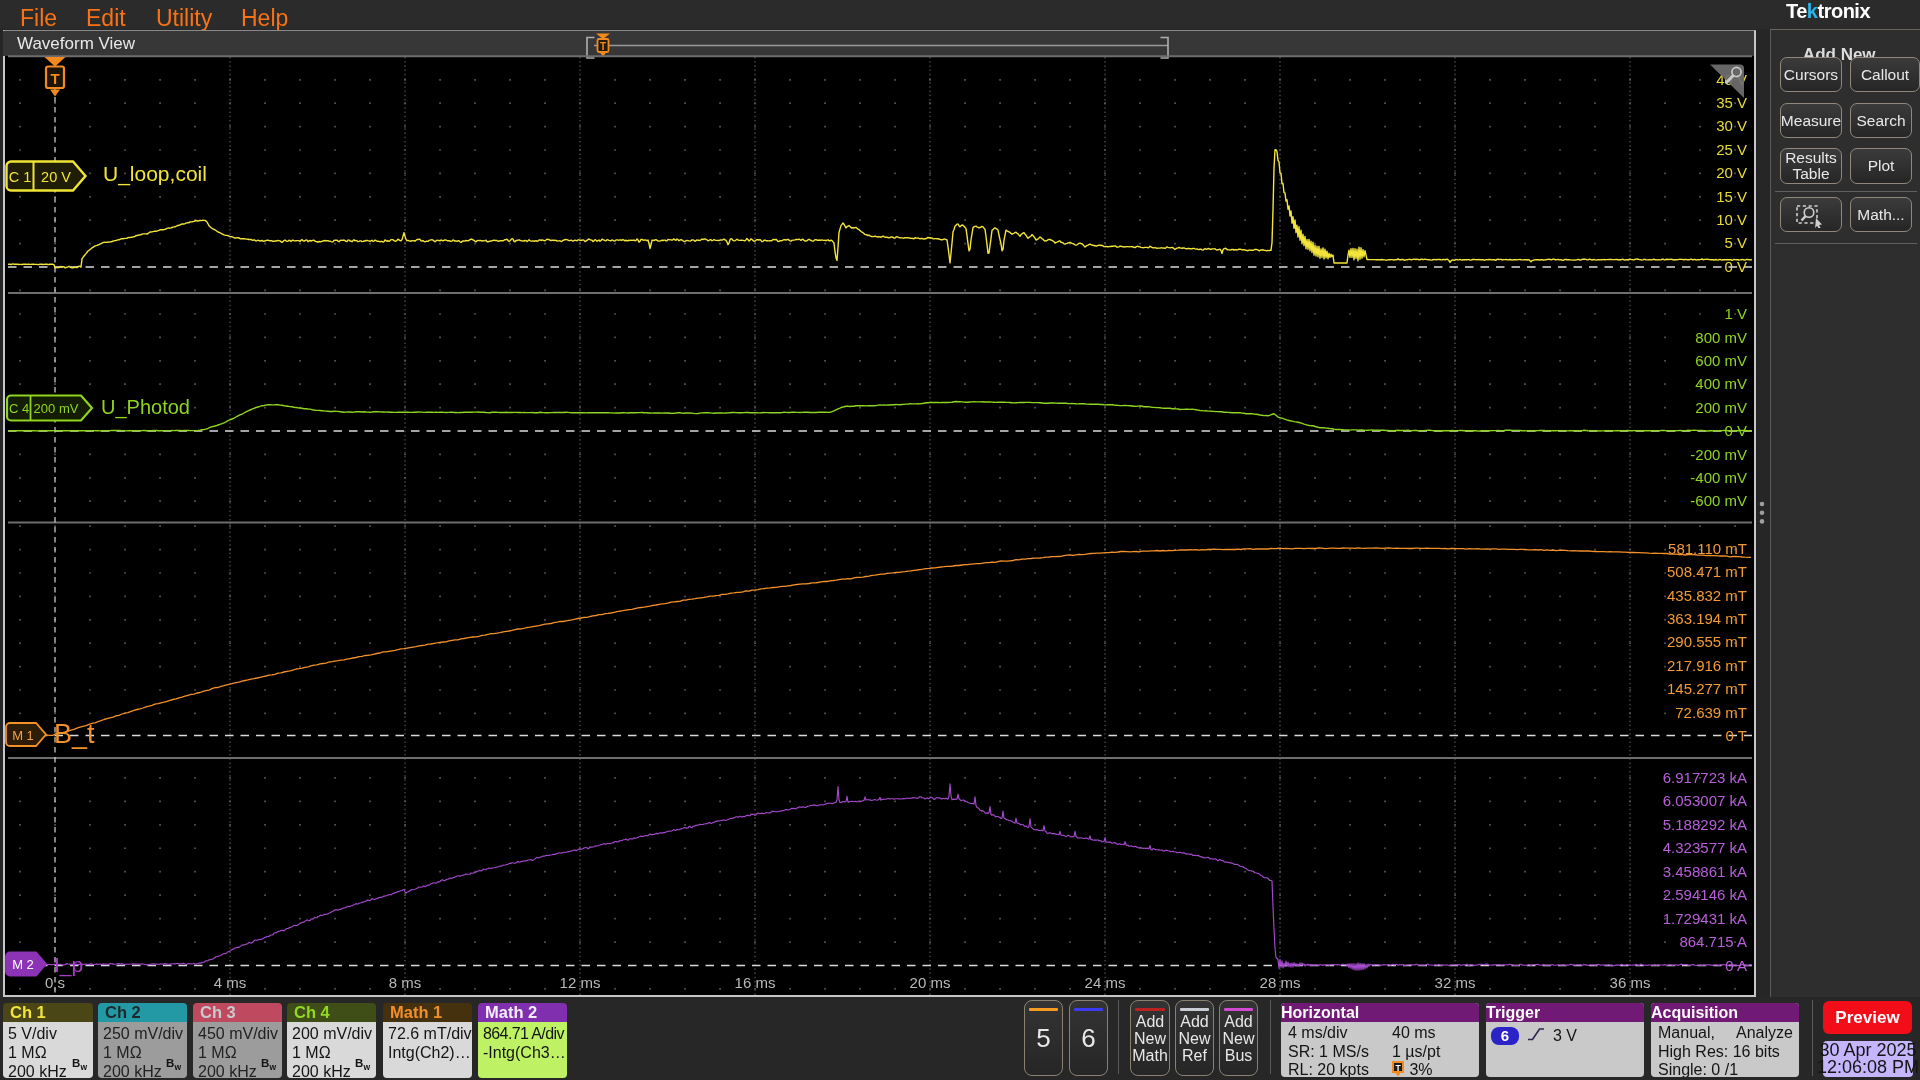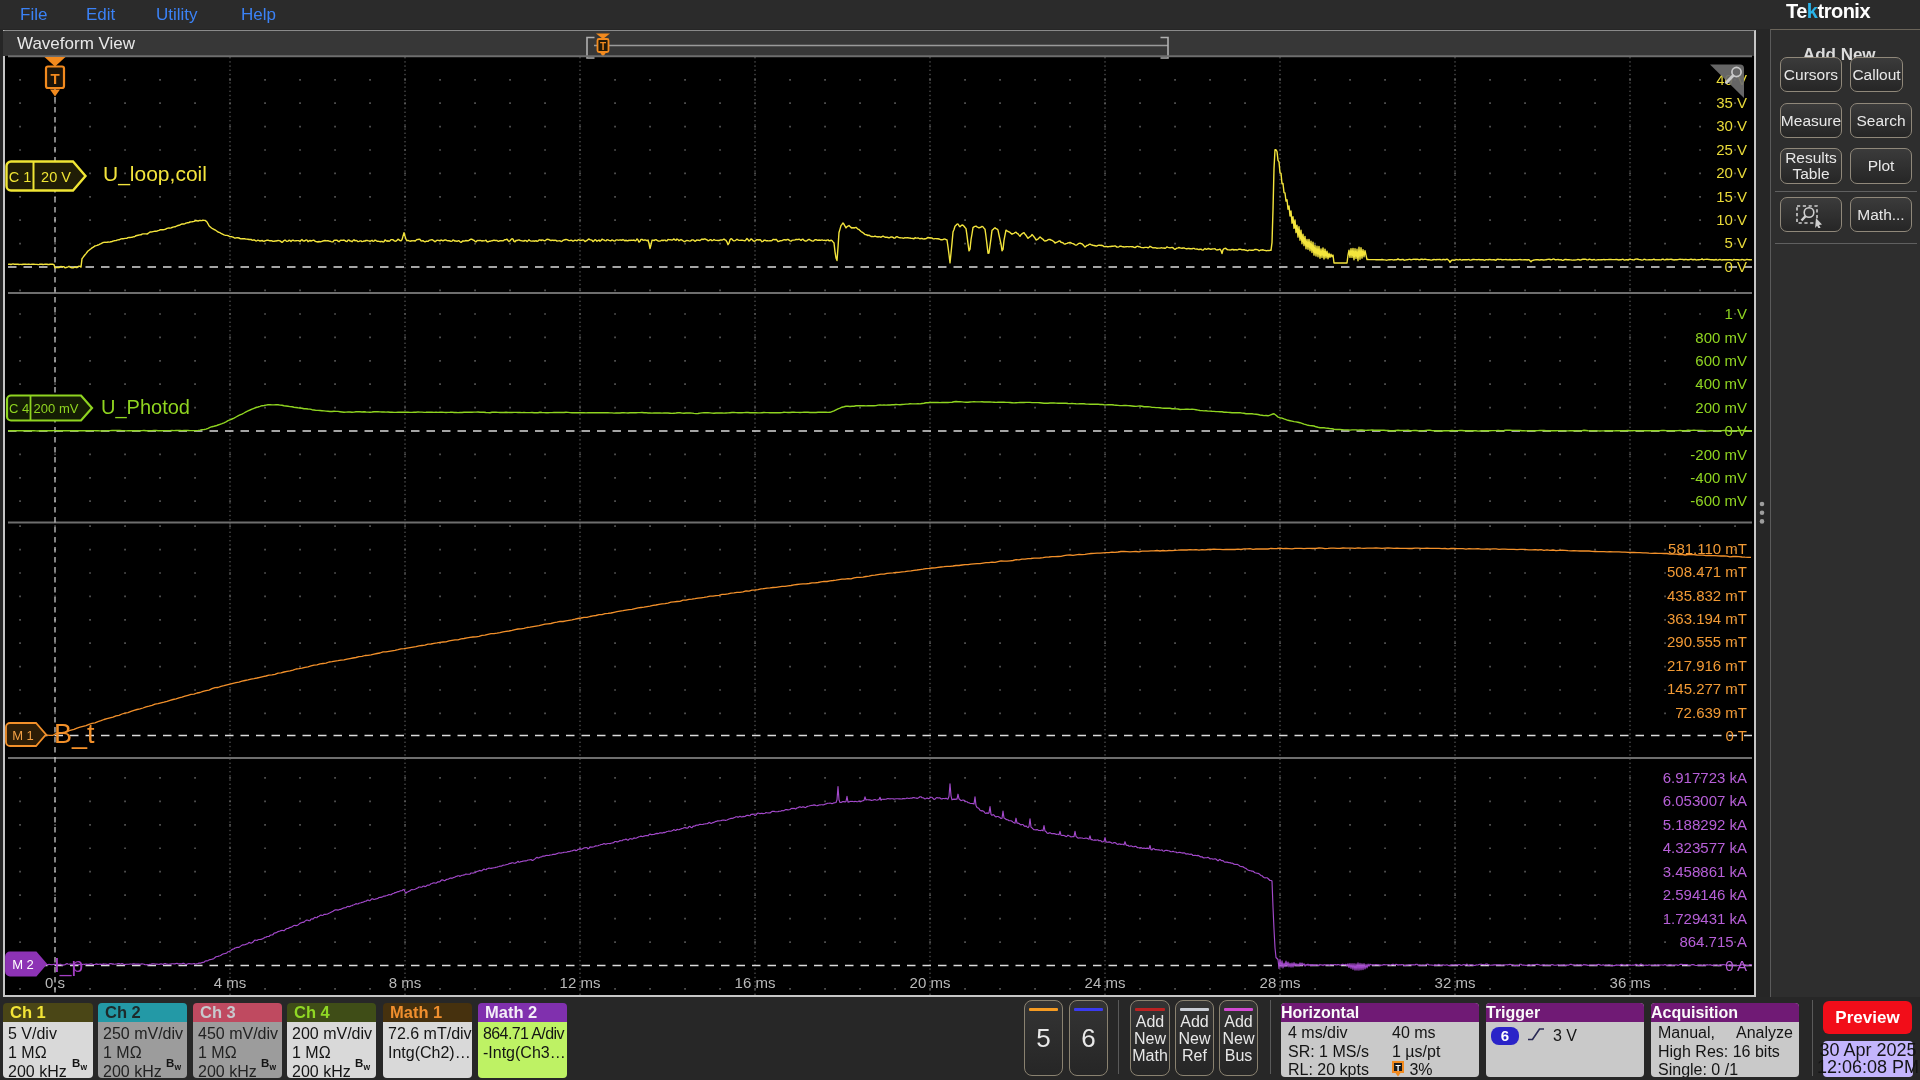--- a/index.html
+++ b/index.html
@@ -1,19 +1,19 @@
 <!DOCTYPE html>
 <html><head>
 <meta charset="utf-8">
 <style>
 * { margin:0; padding:0; box-sizing:border-box; }
 html,body { width:1920px; height:1080px; background:#262626; overflow:hidden;
   font-family:"Liberation Sans", sans-serif; }
 #menubar { position:absolute; left:0; top:0; width:1920px; height:29px; background:#2b2b2b; }
-#menubar .mi { position:absolute; top:5px; color:#3b82f6; font-size:17px; }
+#menubar .mi { position:absolute; top:5px; color:#f97316; font-size:23px; }
 #logo { position:absolute; top:0px; left:1786px; color:#fff; font-size:20px; font-weight:bold; letter-spacing:-0.5px;}
 #logo .k { color:#2ab3e8; }
 #wfpanel { position:absolute; left:3px; top:30px; width:1753px; height:967px;
   background:#000; border-left:2px solid #c6c6c6; border-right:2px solid #c6c6c6;
   border-bottom:2px solid #c6c6c6; border-top:1px solid #8a8a8a; }
 #wfheader { position:absolute; left:3px; top:31px; width:1751px; height:25px; background:#373737; }
 #wfheader .t { position:absolute; left:14px; top:3px; color:#e8e8e8; font-size:17px; }
 #chart { position:absolute; left:0; top:0; width:1920px; height:1080px; pointer-events:none; }
 #rightpanel { position:absolute; left:1770px; top:29px; width:150px; height:968px;
   background:#2e2e2e; border-left:1px solid #5a5a5a; border-top:1px solid #6b655a; }
@@ -54,21 +54,21 @@
   <span class="mi" style="left:241px">Help</span>
   <span id="logo">Te<span class="k">k</span>tronix</span>
 </div>
 <div id="wfpanel"></div>
 <div id="wfheader">
     <span class="t">Waveform View</span>
   </div>
 <div id="rightpanel">
   <div id="addnew">Add New...</div>
   <div class="rbtn" style="left:9px;top:27px;width:62px;height:35px">Cursors</div>
-  <div class="rbtn" style="left:79px;top:27px;width:53px;height:35px">Callout</div>
+  <div class="rbtn" style="left:79px;top:27px;width:70px;height:35px">Callout</div>
   <div class="rbtn" style="left:9px;top:73px;width:62px;height:35px">Measure</div>
   <div class="rbtn" style="left:79px;top:73px;width:62px;height:35px">Search</div>
   <div class="rbtn" style="left:9px;top:118px;width:62px;height:36px">Results<br>Table</div>
   <div class="rbtn" style="left:79px;top:118px;width:62px;height:36px">Plot</div>
   <div class="rsep" style="top:160.5px"></div>
   <div class="rbtn" style="left:9px;top:167px;width:62px;height:35px">
     <svg width="34" height="26" viewBox="0 0 34 26">
       <rect x="3" y="4" width="20" height="17" fill="none" stroke="#cfcfcf" stroke-width="1.6" stroke-dasharray="3.2 2.6"></rect>
       <circle cx="15" cy="10.5" r="4.8" fill="none" stroke="#cfcfcf" stroke-width="1.6"></circle>
       <line x1="11.6" y1="14.2" x2="7.5" y2="18.5" stroke="#cfcfcf" stroke-width="2.4"></line>

